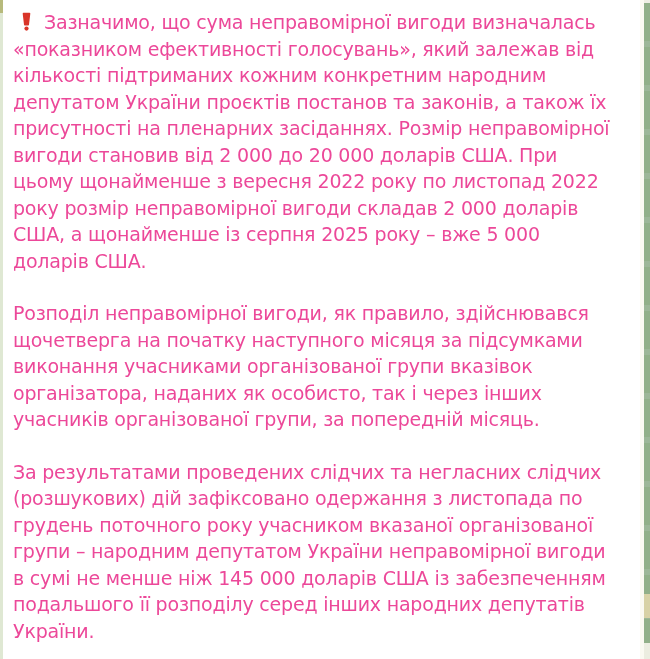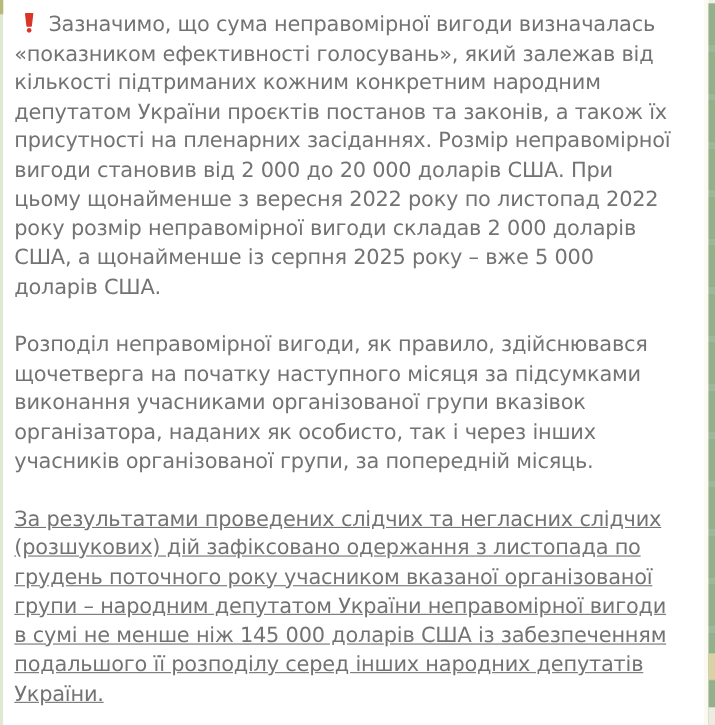--- a/index.html
+++ b/index.html
@@ -57,29 +57,29 @@
     background: #ecede0;
   }
   
   .bubble {
     position: absolute;
     top: 0; left: 3px;
     width: 637px; height: 659px;
     background: #ffffff;
     box-sizing: border-box;
     padding: 9px 30px 4px 10px;
-    color: #737373;
+    color: #ec4899;
   }
   .bubble p {
     margin: 0 0 26px 0;
     font-size: 19px;
     line-height: 26.5px;
     letter-spacing: -0.2px;
   }
-  .bubble p:last-child { margin-bottom: 0; text-decoration: underline; }
+  .bubble p:last-child { margin-bottom: 0; }
   .excl {
     display: inline-block;
     width: 15px; height: 19px;
     margin: 0 10px 0 6px;
     vertical-align: -2px;
   }
   .excl svg { display: block; width: 15px; height: 19px; }
 </style>
 </head>
 <body>

